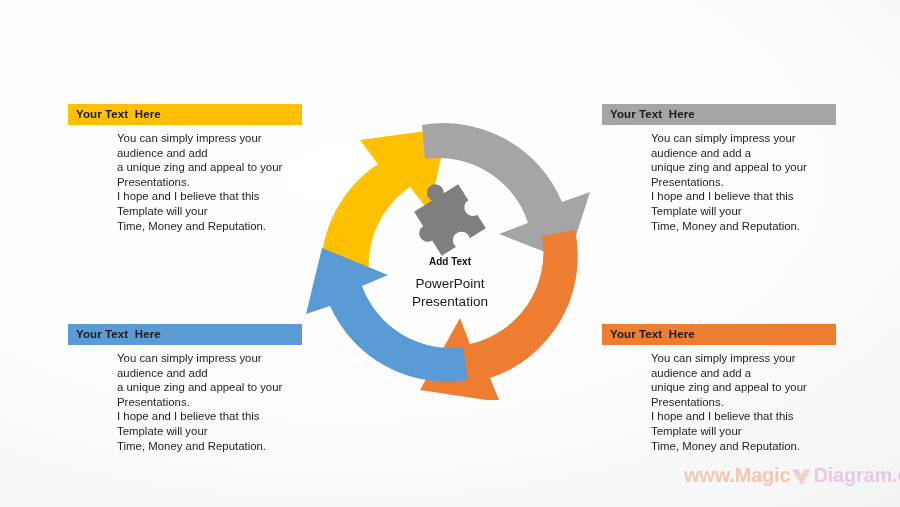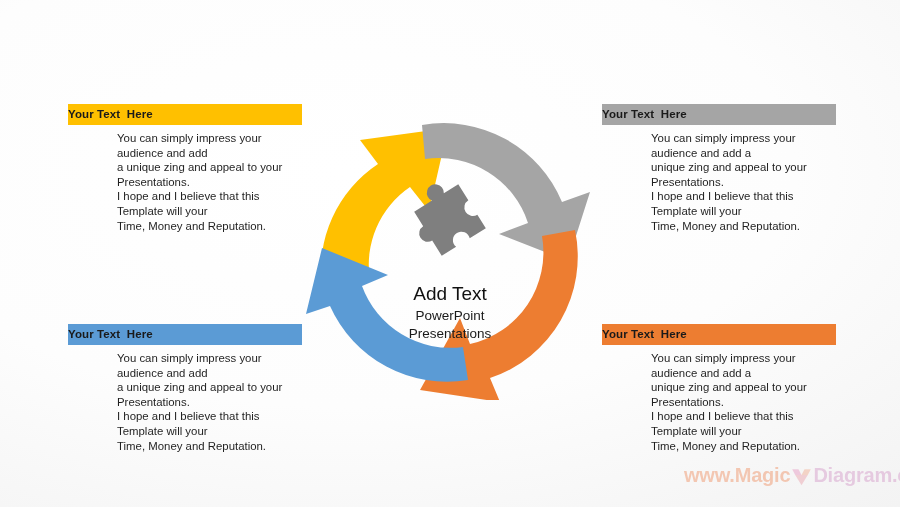--- a/index.html
+++ b/index.html
@@ -22,21 +22,21 @@
   }
 
   
   .text-block {
     position: absolute;
     width: 234px;
   }
   .block-header {
     height: 21px;
     line-height: 21px;
-    padding-left: 0;
+    padding-left: 8px;
     box-sizing: border-box;
     font-size: 11.5px;
     font-weight: bold;
     letter-spacing: 0.1px;
     white-space: pre;
   }
   .block-body {
     margin-top: 6px;
     padding-left: 8px;
     padding-right: 2px;
@@ -64,25 +64,24 @@
 
   #center-text {
     position: absolute;
     left: 368px;
     top: 253px;
     width: 164px;
     text-align: center;
     pointer-events: none;
   }
   #center-title {
-    font-size: 19px;
-    font-weight: normal;
+    font-size: 10px;
+    font-weight: bold;
     color: #111111;
     line-height: 17px;
-    margin-top: 32px;
   }
   #center-sub {
     margin-top: 5px;
     font-size: 13.5px;
     color: #1a1a1a;
     line-height: 17.5px;
     white-space: pre-line;
   }
 
   
@@ -213,21 +212,21 @@
           A 8.5,8.5 0 1 1 -26,-9
           Z"></path>
       </g>
 
     </svg>
   </div>
 
   <div id="center-text">
     <div id="center-title">Add Text</div>
     <div id="center-sub">PowerPoint
-Presentations</div>
+Presentation</div>
   </div>
 
   <div id="watermark">
     <span class="wm-a">www.Magic</span>
     <span class="wm-logo">
       <svg width="21" height="21" viewBox="0 0 21 21" xmlns="http://www.w3.org/2000/svg">
         <path fill="#e9a6c9" d="M1.2 3.2 L7.5 3.2 L10.5 9.0 L4.2 9.0 Z"></path>
         <path fill="#f2b8a0" d="M19.8 3.2 L13.5 3.2 L10.5 9.0 L16.8 9.0 Z"></path>
         <path fill="#ecb0b8" d="M4.2 9.0 L16.8 9.0 L10.5 19.2 Z"></path>
       </svg>

